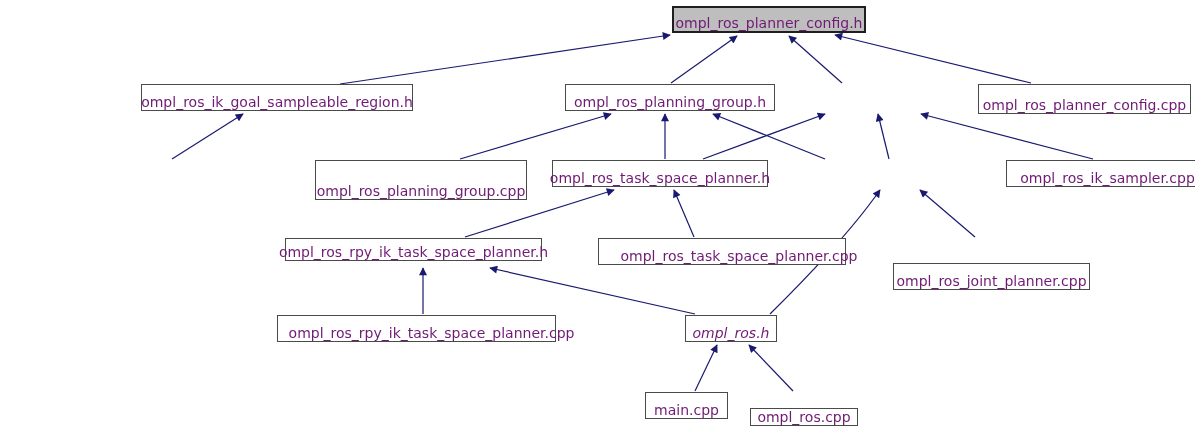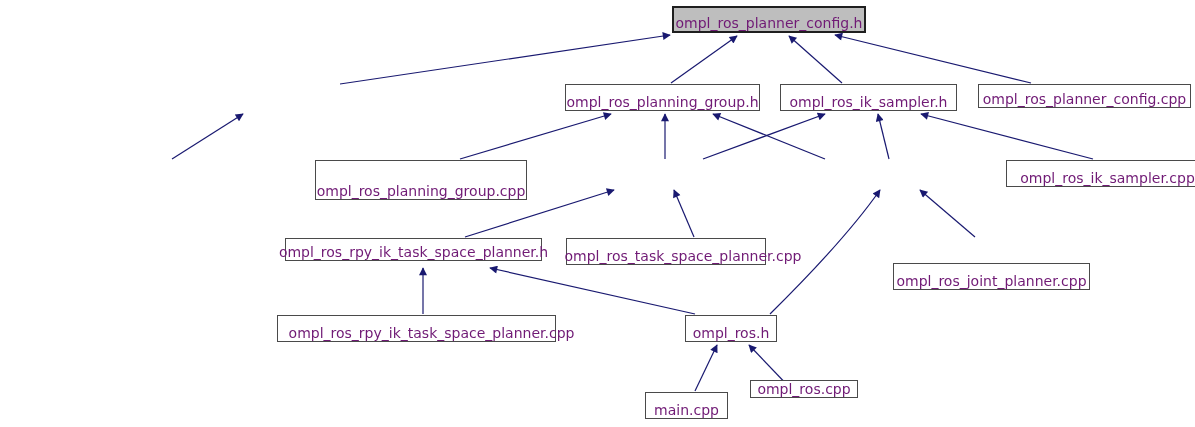--- a/index.html
+++ b/index.html
@@ -56,50 +56,53 @@
       <path d="M770,314 Q845,240 880,190" class="edge" stroke="#191970" marker-end="url(#arrow)"></path>
       <path d="M423,314 L423,268" class="edge" stroke="#191970" marker-end="url(#arrow)"></path>
       <path d="M695,314 L490,268" class="edge" stroke="#191970" marker-end="url(#arrow)"></path>
       <path d="M695,391 L717,345" class="edge" stroke="#191970" marker-end="url(#arrow)"></path>
       <path d="M793,391 L749,345" class="edge" stroke="#191970" marker-end="url(#arrow)"></path>
     </svg>
   <div id="nodes">
       <div class="node root" style="left: 672px; top: 6px; width: 194px; height: 27px;">
         <span>ompl_ros_planner_config.h</span>
       </div>
-      <div class="node" style="left: 565px; top: 84px; width: 195px; height: 27px;">
+      <div class="node" style="left: 141px; top: 84px; width: 272px; height: 27px;">
+        <span>ompl_ros_ik_goal_sampleable_region.h</span>
+      </div>
+      <div class="node" style="left: 565px; top: 84px; width: 210px; height: 27px;">
         <span>ompl_ros_planning_group.h</span>
       </div>
-      <div class="node" style="left: 780px; top: 84px; width: 177px; height: 27px;">
-        <span>ompl_ros_ik_sampler.h</span>
-      </div>
-      <div class="node" style="left: 978px; top: 84px; width: 213px; height: 24px;">
+      <div class="node" style="left: 978px; top: 84px; width: 213px; height: 30px;">
         <span>ompl_ros_planner_config.cpp</span>
       </div>
       <div class="node" style="left: 315px; top: 160px; width: 212px; height: 40px;">
         <span>ompl_ros_planning_group.cpp</span>
+      </div>
+      <div class="node" style="left: 552px; top: 160px; width: 216px; height: 27px;">
+        <span>ompl_ros_task_space_planner.h</span>
       </div>
       <div class="node" style="left: 1006px; top: 160px; width: 203px; height: 27px;">
         <span>ompl_ros_ik_sampler.cpp</span>
       </div>
       <div class="node" style="left: 285px; top: 238px; width: 257px; height: 23px;">
         <span>ompl_ros_rpy_ik_task_space_planner.h</span>
       </div>
-      <div class="node" style="left: 566px; top: 238px; width: 200px; height: 27px; padding-left: 34px;">
+      <div class="node" style="left: 598px; top: 238px; width: 248px; height: 27px; padding-left: 34px;">
         <span>ompl_ros_task_space_planner.cpp</span>
       </div>
       <div class="node" style="left: 893px; top: 238px; width: 197px; height: 27px; margin-top: 25px;">
         <span>ompl_ros_joint_planner.cpp</span>
       </div>
       <div class="node" style="left: 277px; top: 315px; width: 279px; height: 27px; padding-left: 30px;">
         <span>ompl_ros_rpy_ik_task_space_planner.cpp</span>
       </div>
-      <div class="node" style="left: 685px; top: 315px; width: 92px; height: 27px;">
+      <div class="node" style="left: 685px; top: 315px; width: 92px; height: 27px; font-style: italic;">
         <span>ompl_ros.h</span>
       </div>
       <div class="node" style="left: 645px; top: 392px; width: 83px; height: 27px;">
         <span>main.cpp</span>
       </div>
-      <div class="node" style="left: 750px; top: 380px; width: 108px; height: 18px;">
+      <div class="node" style="left: 750px; top: 408px; width: 108px; height: 18px;">
         <span>ompl_ros.cpp</span>
       </div>
     </div>
 </div>
 
 </body></html>

